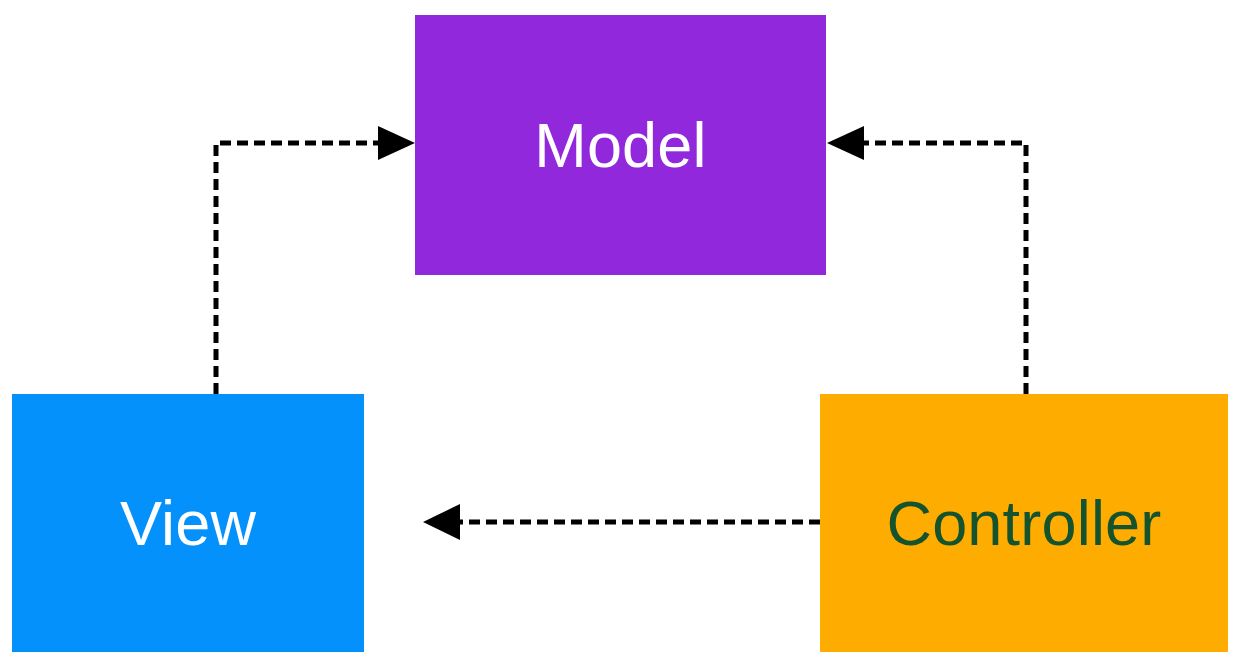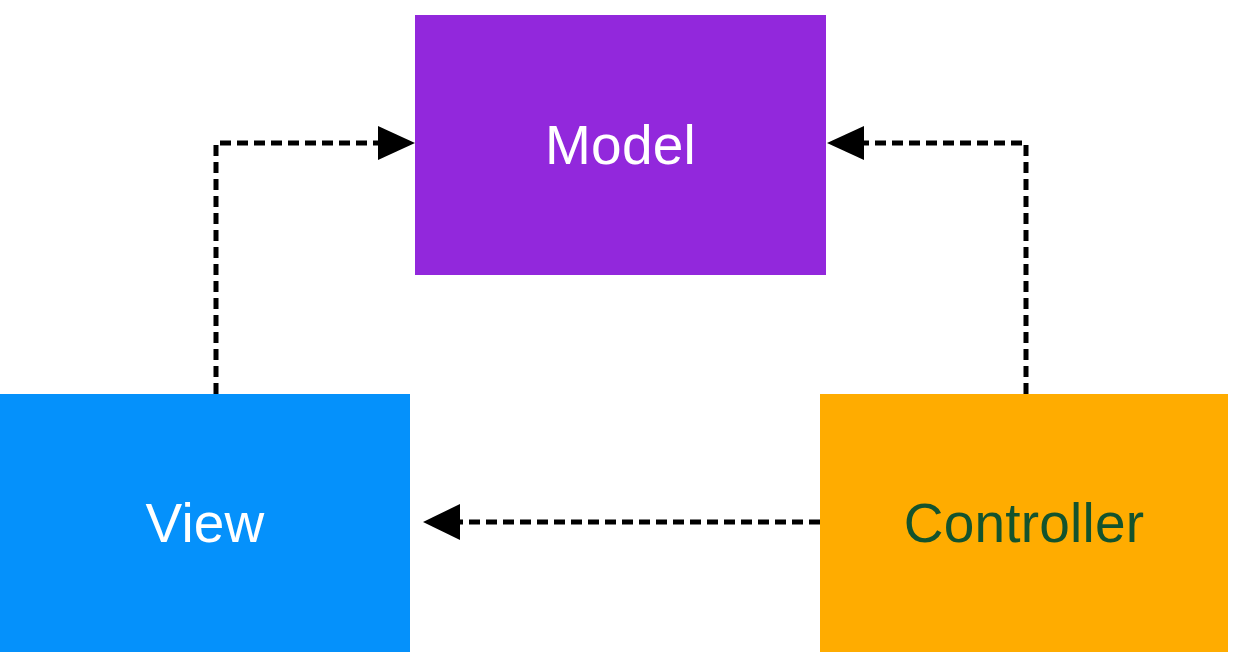--- a/index.html
+++ b/index.html
@@ -18,21 +18,21 @@
   .node {
     position: absolute;
     display: flex;
     align-items: center;
     justify-content: center;
     box-sizing: border-box;
   }
   .node-label {
     color: #ffffff;
     font-family: "Liberation Sans", sans-serif;
-    font-size: 55px;
+    font-size: 63px;
     font-weight: 400;
     line-height: 1;
     letter-spacing: 0.2px;
     white-space: nowrap;
     text-align: left;
   }
   #node-model {
     left: 415px;
     top: 15px;
     width: 411px;
@@ -79,21 +79,21 @@
     <g>
       <path d="M 820 522 L 458 522" fill="none" stroke="#000000" stroke-width="5" stroke-dasharray="11 6" stroke-linecap="butt"></path>
       <polygon points="460,504 460,540 423,522" fill="#000000"></polygon>
     </g>
   </svg>
 
   <div class="node" id="node-model" style="background: rgb(146, 40, 220); left: 415px; top: 15px; width: 411px; height: 260px;">
     <span class="node-label" style="color: rgb(255, 255, 255);">Model</span>
   </div>
 
-  <div class="node" id="node-view" style="background: rgb(5, 145, 251); left: 0; top: 394px; width: 410px; height: 258px;">
+  <div class="node" id="node-view" style="background: rgb(5, 145, 251); left: 12px; top: 394px; width: 352px; height: 258px;">
     <span class="node-label" style="color: rgb(255, 255, 255);">View</span>
   </div>
 
   <div class="node" id="node-controller" style="background: rgb(255, 172, 0); left: 820px; top: 394px; width: 408px; height: 258px;">
     <span class="node-label" style="color: #14532d;">Controller</span>
   </div>
 
 </div>
 
 </body></html>

